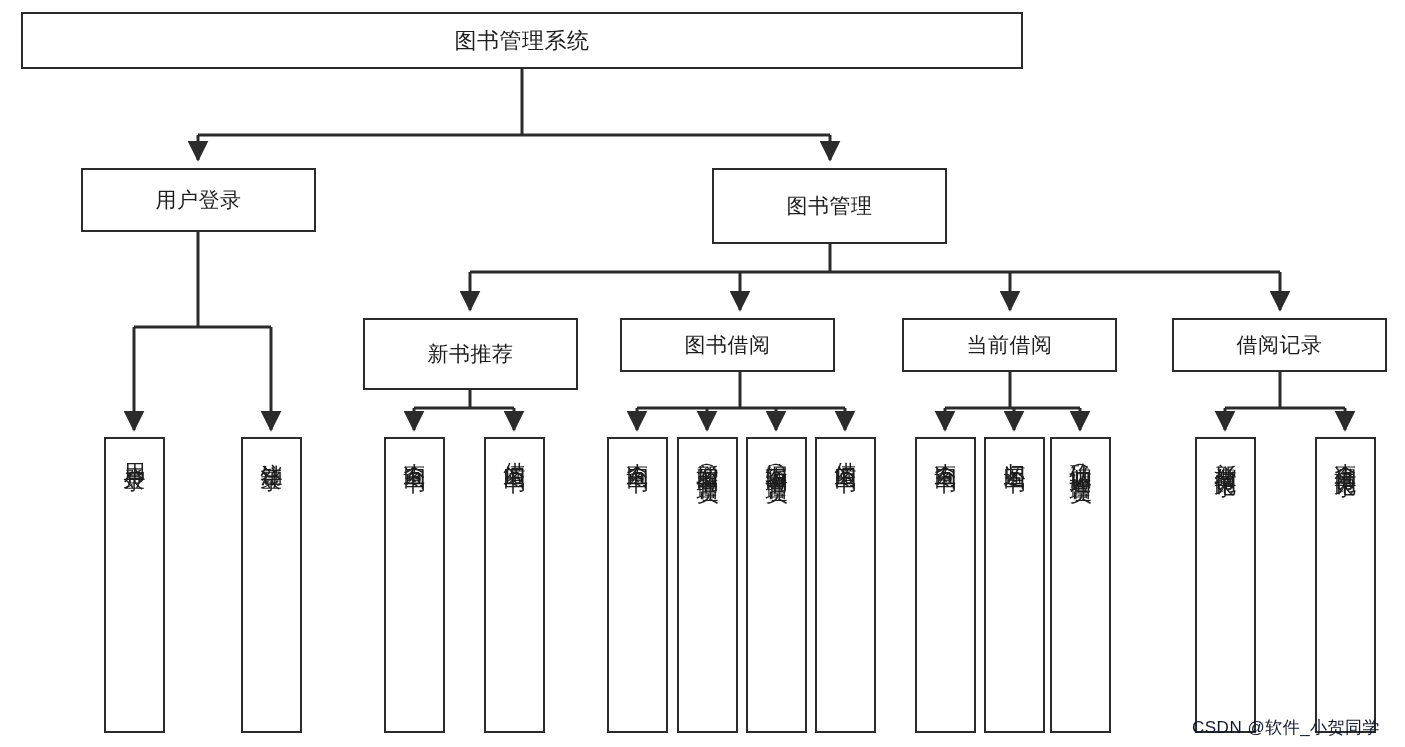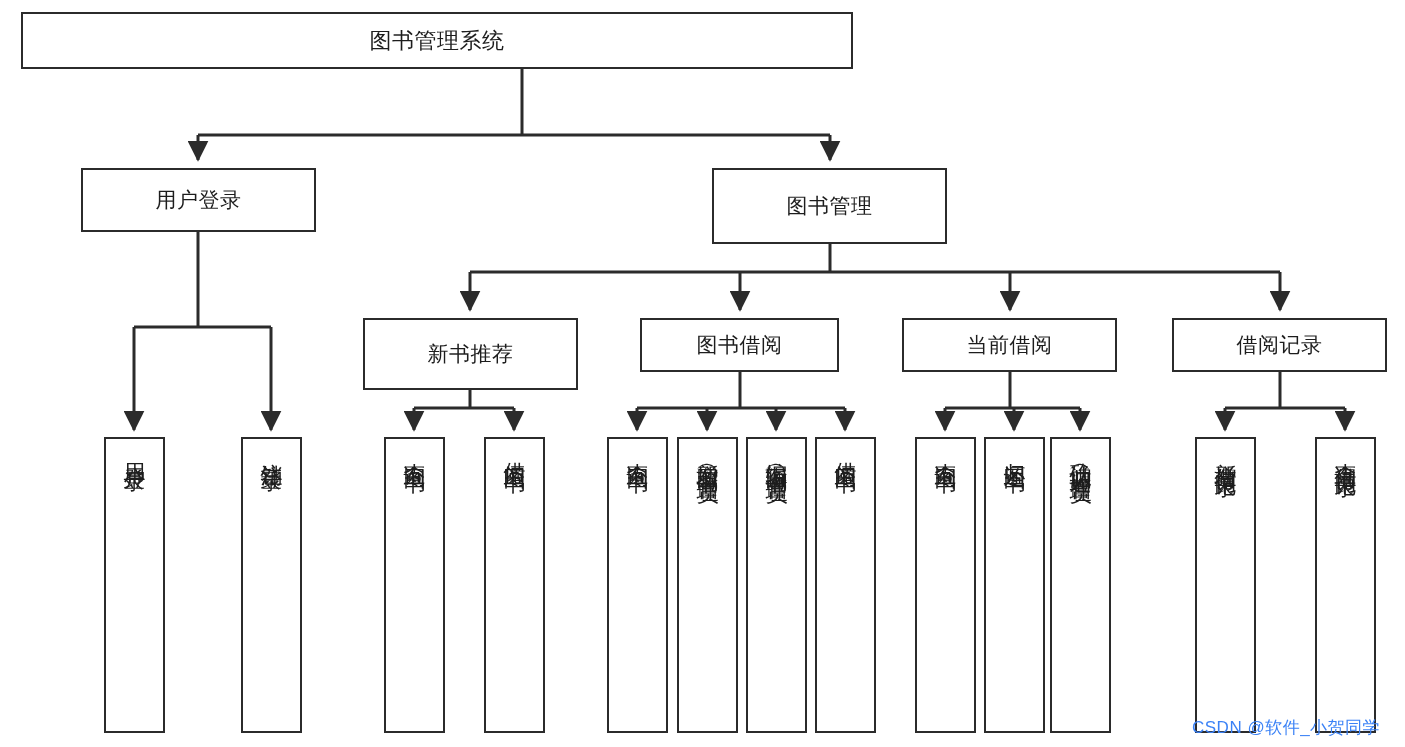--- a/index.html
+++ b/index.html
@@ -49,21 +49,21 @@
   .node.vert .label {
     writing-mode: vertical-rl;
     text-orientation: upright;
     font-size: 22px;
     letter-spacing: 3px;
     line-height: 1;
   }
   .node.root .label { font-size: 22px; }
   .watermark {
     position: absolute;
-    color: #3b82f6;
+    color: #0f172a;
     font-size: 17px;
     letter-spacing: 0.5px;
     white-space: nowrap;
     user-select: none;
   }
 </style>
 </head>
 <body>
 
 <div id="canvas">
@@ -111,35 +111,35 @@
       <path d="M 1014 408 L 1014 430" marker-end="url(#arrow)"></path>
       <path d="M 1080 408 L 1080 430" marker-end="url(#arrow)"></path>
 
       <path d="M 1280 372 L 1280 408"></path>
       <path d="M 1225 408 L 1345 408"></path>
       <path d="M 1225 408 L 1225 430" marker-end="url(#arrow)"></path>
       <path d="M 1345 408 L 1345 430" marker-end="url(#arrow)"></path>
     </g>
   </svg>
 
-  <div class="node horiz root" style="left:21px; top:12px; width:832px; height:57px;">
+  <div class="node horiz root" style="left:21px; top:12px; width:1002px; height:57px;">
     <span class="label">图书管理系统</span>
   </div>
 
   <div class="node horiz" style="left:81px; top:168px; width:235px; height:64px;">
     <span class="label">用户登录</span>
   </div>
   <div class="node horiz" style="left:712px; top:168px; width:235px; height:76px;">
     <span class="label">图书管理</span>
   </div>
 
   <div class="node horiz" style="left:363px; top:318px; width:215px; height:72px;">
     <span class="label">新书推荐</span>
   </div>
-  <div class="node horiz" style="left:640px; top:318px; width:199px; height:54px;">
+  <div class="node horiz" style="left:620px; top:318px; width:215px; height:54px;">
     <span class="label">图书借阅</span>
   </div>
   <div class="node horiz" style="left:1172px; top:318px; width:215px; height:54px;">
     <span class="label">借阅记录</span>
   </div>
   <div class="node horiz" style="left:902px; top:318px; width:215px; height:54px;">
     <span class="label">当前借阅</span>
   </div>
 
   <div class="node vert" style="left:104px; top:437px; width:61px; height:296px;">

